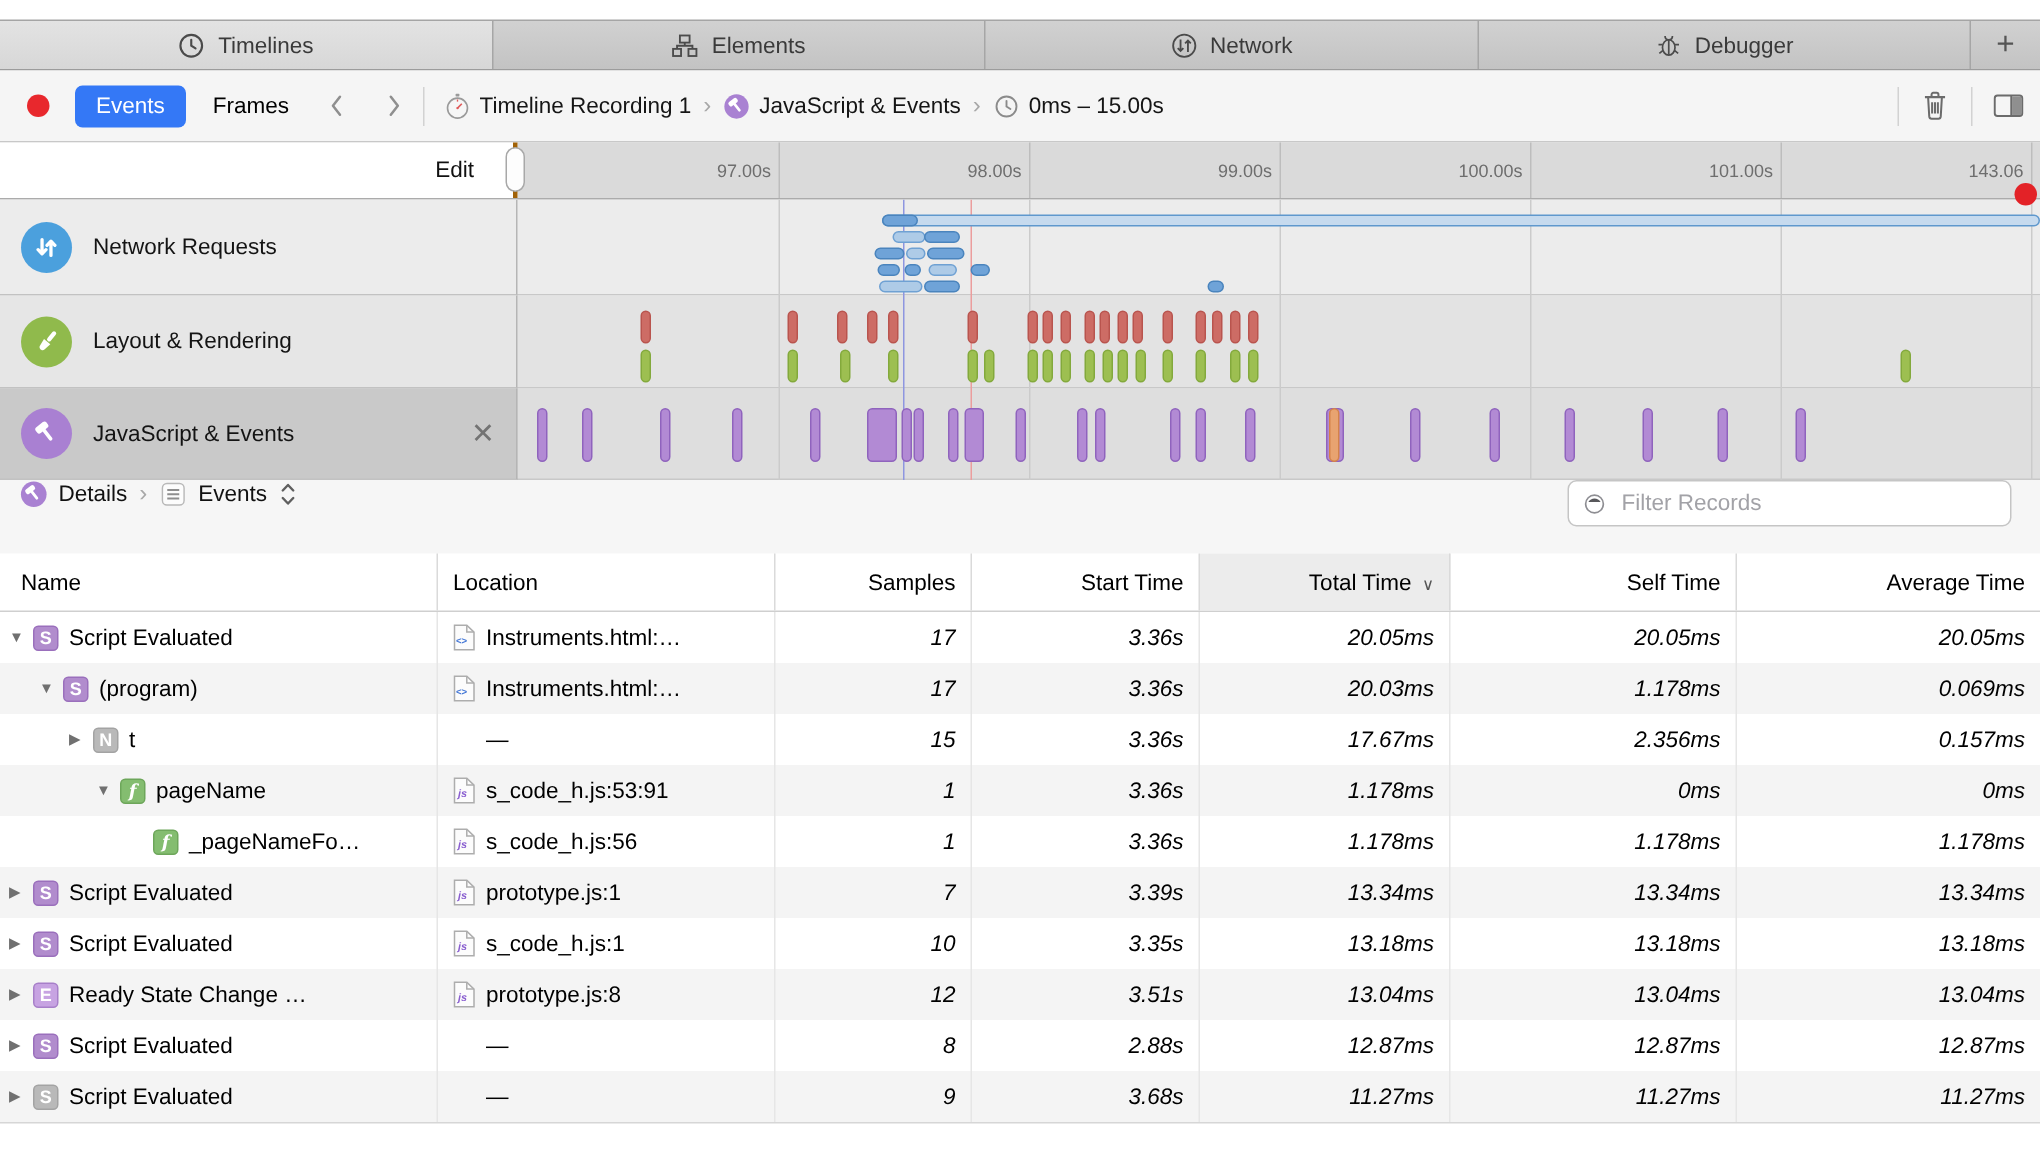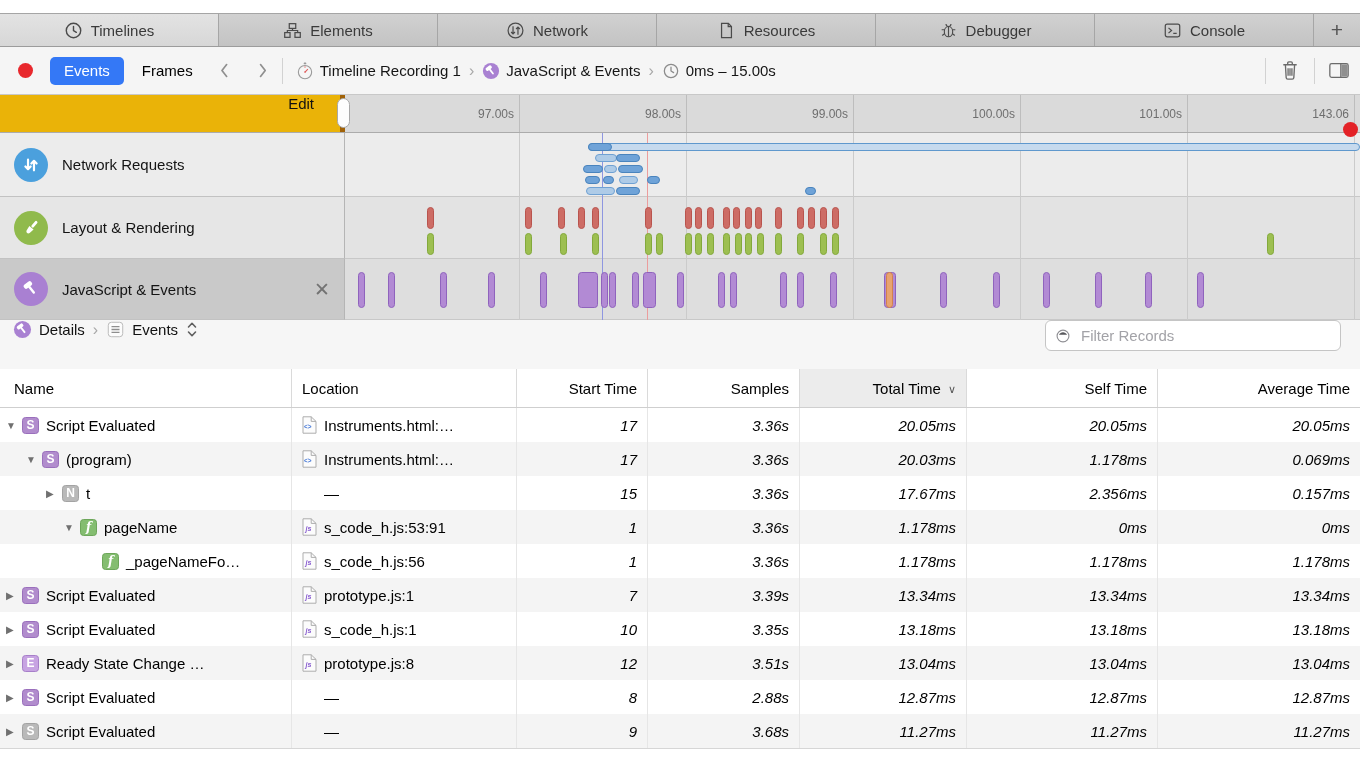--- a/index.html
+++ b/index.html
@@ -31,22 +31,22 @@
   .crumb{display:flex;align-items:center;gap:6px;}
   .crumb .cicon{display:flex;width:18px;height:18px;}
   .crumb-sep{color:#a8a8a8;font-size:16px;padding:0 1px;}
   .toolbar-right{margin-left:auto;display:flex;align-items:center;margin-right:10px;}
   .tb-btn{display:flex;width:22px;height:23px;color:#6b6b6b;}
   .tb-btn svg{width:100%;height:100%;}
 
   
   .ruler{position:absolute;top:95px;left:0;right:0;height:38px;background:#dadada;
     border-bottom:1px solid #ababab;box-sizing:border-box;}
-  .ruler-left{position:absolute;left:0;top:0;bottom:0;width:345px;background:#eab308;
-    border-right:5px solid #a16207;display:flex;justify-content:flex-end;box-sizing:border-box;}
+  .ruler-left{position:absolute;left:0;top:0;bottom:0;width:345px;background:#ffffff;
+    border-right:3px solid #a16207;display:flex;align-items:center;justify-content:flex-end;box-sizing:border-box;}
   .edit-label{font-size:15px;color:#111;margin-right:26px;}
   .scrubber-handle{position:absolute;left:337px;top:3px;width:13px;height:30px;background:#fdfdfd;
     border:1px solid #a8a8a8;border-radius:7px;z-index:5;box-sizing:border-box;}
   .tick{position:absolute;top:0;bottom:0;width:1px;background:#bdbdbd;}
   .tick-label{position:absolute;top:50%;transform:translateY(-50%);font-size:12px;color:#6e6e6e;white-space:nowrap;}
   .playhead{position:absolute;left:1343px;top:27px;width:15px;height:15px;border-radius:50%;background:#e32227;z-index:9;}
 
   
   .overview{position:absolute;top:133px;left:0;width:1360px;height:187px;border-bottom:1px solid #ec4899;box-sizing:content-box;overflow:hidden;}
   .band{position:absolute;left:0;right:0;box-sizing:border-box;border-bottom:1px solid #c8c8c8;}
@@ -141,44 +141,26 @@
         <span class="ticon">
           <svg viewBox="0 0 20 20" fill="none" stroke="currentColor" stroke-width="1.3">
             <circle cx="10" cy="10" r="7.8"></circle>
             <path d="M7.4 5.6v8M5.4 11.6l2 2 2-2M12.6 14.4v-8M10.6 8.4l2-2 2 2"></path>
           </svg>
         </span>
         <span>Network</span>
       </div>
       <div class="tab">
         <span class="ticon">
-          <svg viewBox="0 0 20 20" fill="none" stroke="currentColor" stroke-width="1.3">
-            <path d="M4.8 2.4h7.2l3.2 3.4v11.8H4.8z"></path>
-            <path d="M11.8 2.4v3.6h3.4"></path>
-          </svg>
-        </span>
-        <span>Resources</span>
-      </div>
-      <div class="tab">
-        <span class="ticon">
           <svg viewBox="0 0 20 20" fill="none" stroke="currentColor" stroke-width="1.2">
             <ellipse cx="10" cy="11.2" rx="4.4" ry="5.4"></ellipse>
             <path d="M10 5.8c-1.6 0-2.6-1-2.6-2.6M10 5.8c1.6 0 2.6-1 2.6-2.6M5.6 9.2H2.8M5.8 13.4l-2.4 1.9M14.4 9.2h2.8M14.2 13.4l2.4 1.9M10 6v10.4"></path>
           </svg>
         </span>
         <span>Debugger</span>
-      </div>
-      <div class="tab">
-        <span class="ticon">
-          <svg viewBox="0 0 20 20" fill="none" stroke="currentColor" stroke-width="1.3">
-            <rect x="2.4" y="3.4" width="15.2" height="13.2" rx="2"></rect>
-            <path d="M5.8 7.2l3.2 2.8-3.2 2.8M10.8 13h3.6"></path>
-          </svg>
-        </span>
-        <span>Console</span>
       </div>
       <div class="tab plus-tab">
         <span>+</span>
       </div>
     </div>
 
   <div class="toolbar">
     <span class="record-dot"></span>
     <button class="events-pill">Events</button>
     <span class="frames-label">Frames</span>
@@ -431,24 +413,24 @@
   </div>
 
   <div class="grid-header" id="gridHeader" style="grid-template-columns: 292px 225px 131px 152px 167px 191px 202px;">
       <div class="hcell name">
         <span>Name</span>
       </div>
       <div class="hcell">
         <span>Location</span>
       </div>
       <div class="hcell right">
+        <span>Samples</span>
+      </div>
+      <div class="hcell right">
         <span>Start Time</span>
-      </div>
-      <div class="hcell right">
-        <span>Samples</span>
       </div>
       <div class="hcell right sorted">
         <span>Total Time</span>
         <span class="sort-arrow">∨</span>
       </div>
       <div class="hcell right">
         <span>Self Time</span>
       </div>
       <div class="hcell right">
         <span>Average Time</span>

